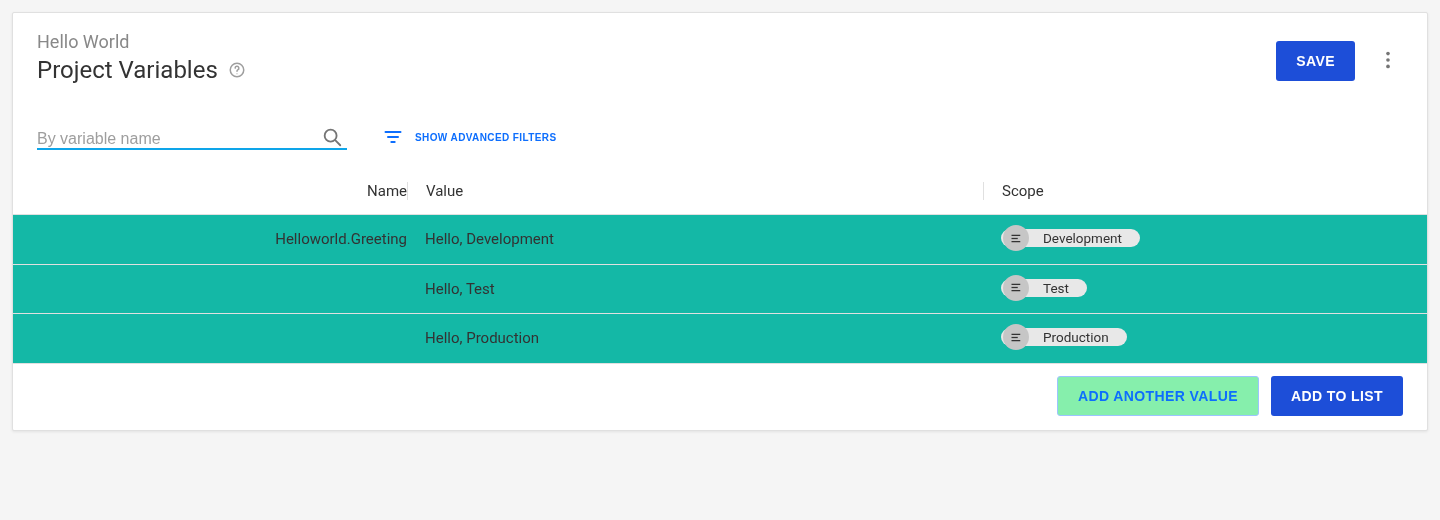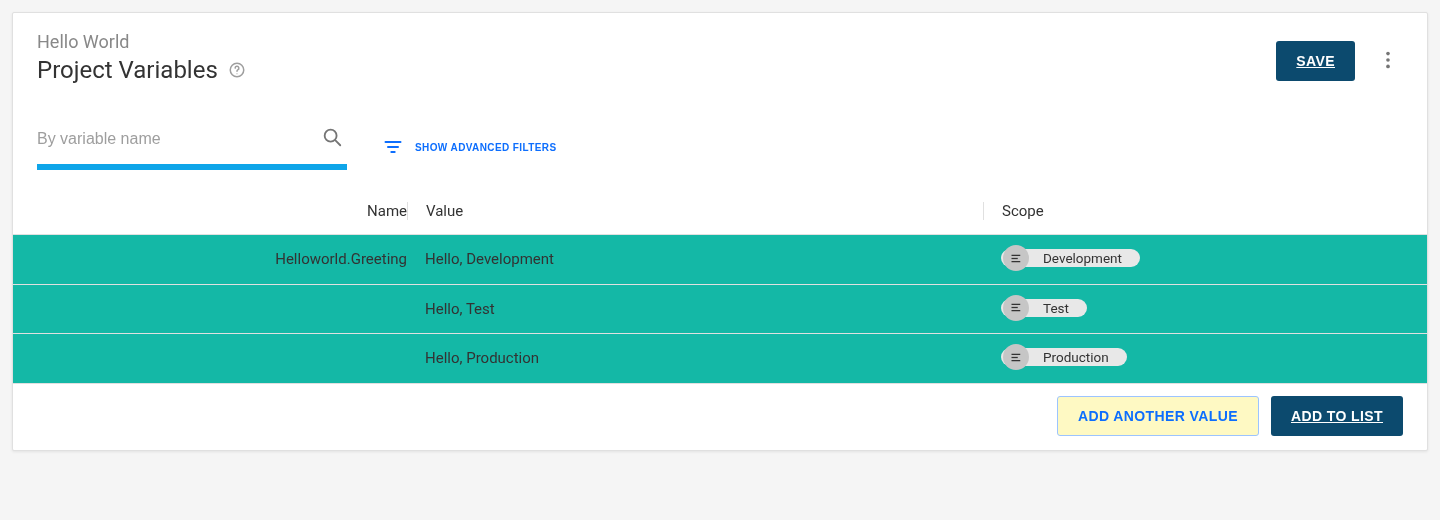--- a/index.html
+++ b/index.html
@@ -64,26 +64,25 @@
       padding: 0 20px;
       font-size: 14px;
       font-weight: 600;
       letter-spacing: 0.4px;
       border-radius: 3px;
       border: none;
       cursor: pointer;
       text-transform: uppercase;
     }
     .btn-primary {
-      background: #0c4a6e;
+      background: #1d4ed8;
       color: #fff;
-      text-decoration: underline;
     }
     .btn-outline {
-      background: #fef9c3;
+      background: #86efac;
       color: #0d6efd;
       border: 1px solid #9cc4ff;
     }
     .overflow-btn {
       background: none;
       border: none;
       cursor: pointer;
       width: 30px;
       height: 40px;
       display: flex;
@@ -97,23 +96,23 @@
       gap: 36px;
       padding: 40px 24px 18px 24px;
     }
     .search-wrap {
       position: relative;
       width: 310px;
     }
     .search-input {
       width: 100%;
       border: none;
-      border-bottom: 6px solid #0ea5e9;
+      border-bottom: 2px solid #0ea5e9;
       font-size: 16px;
-      padding: 6px 34px 16px 0;
+      padding: 6px 34px 0 0;
       outline: none;
       color: #333;
       background: transparent;
     }
     .search-input::placeholder {
       color: #9e9e9e;
     }
     .search-icon {
       position: absolute;
       right: 4px;

